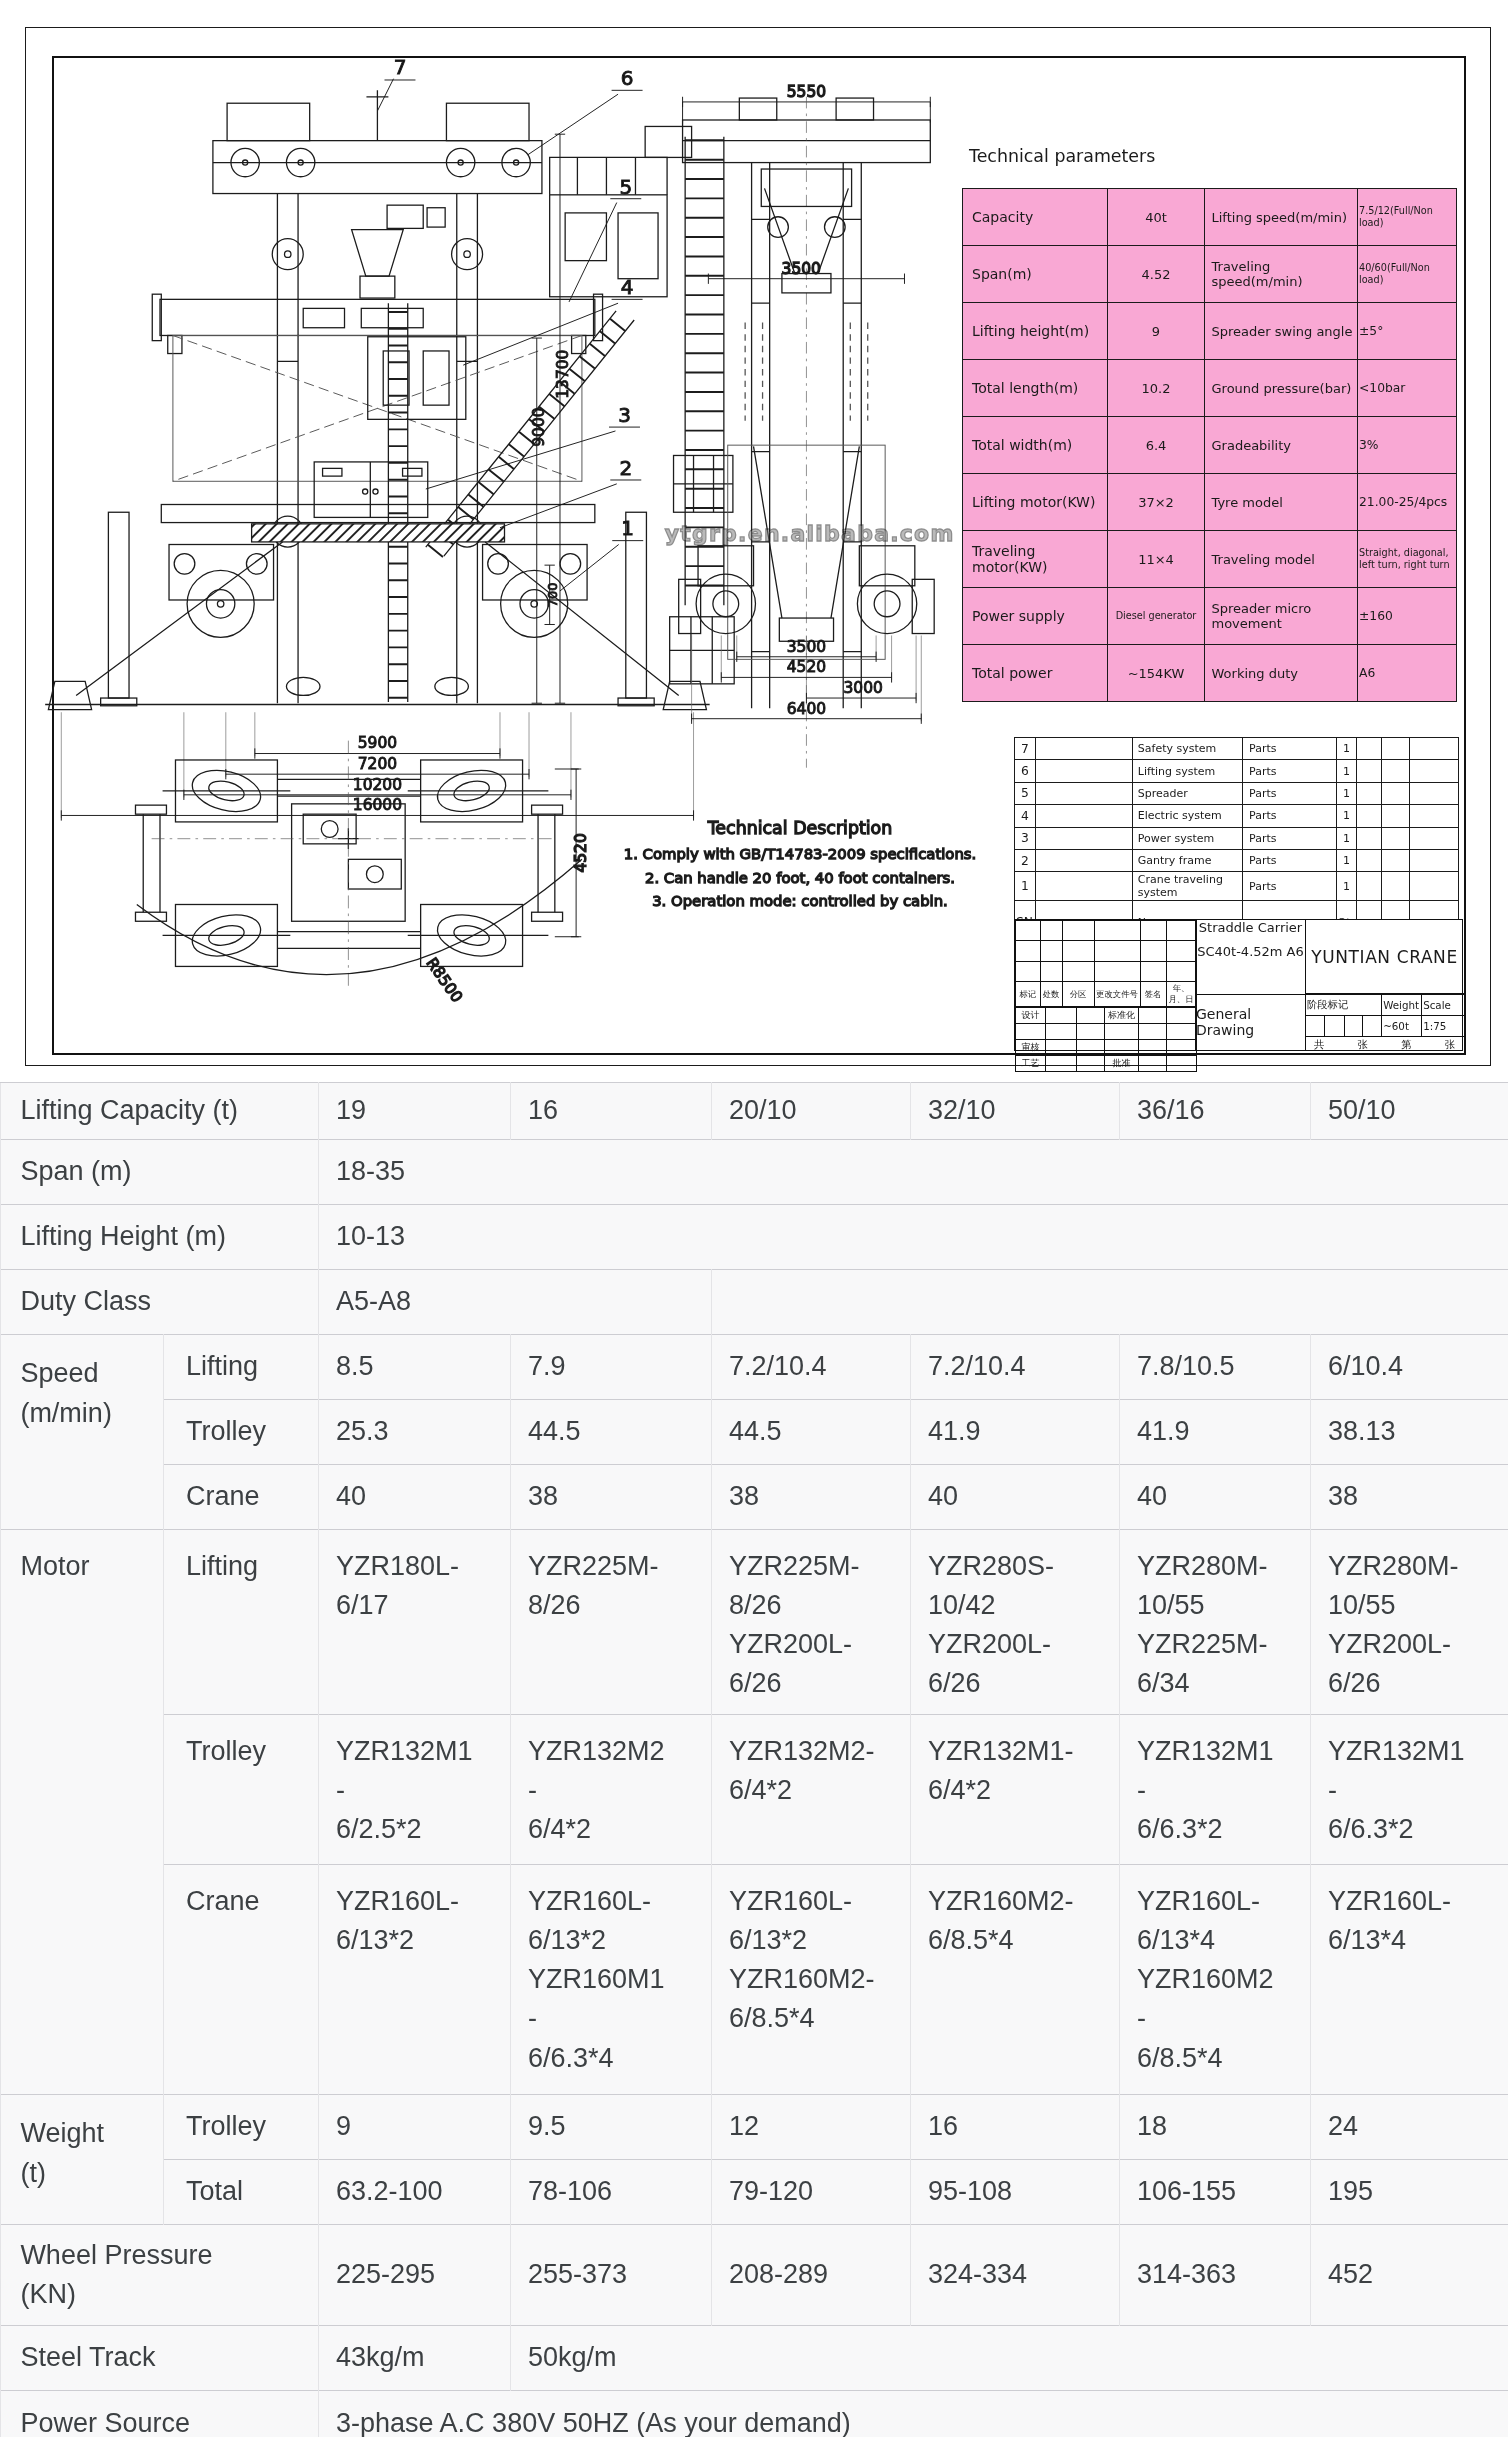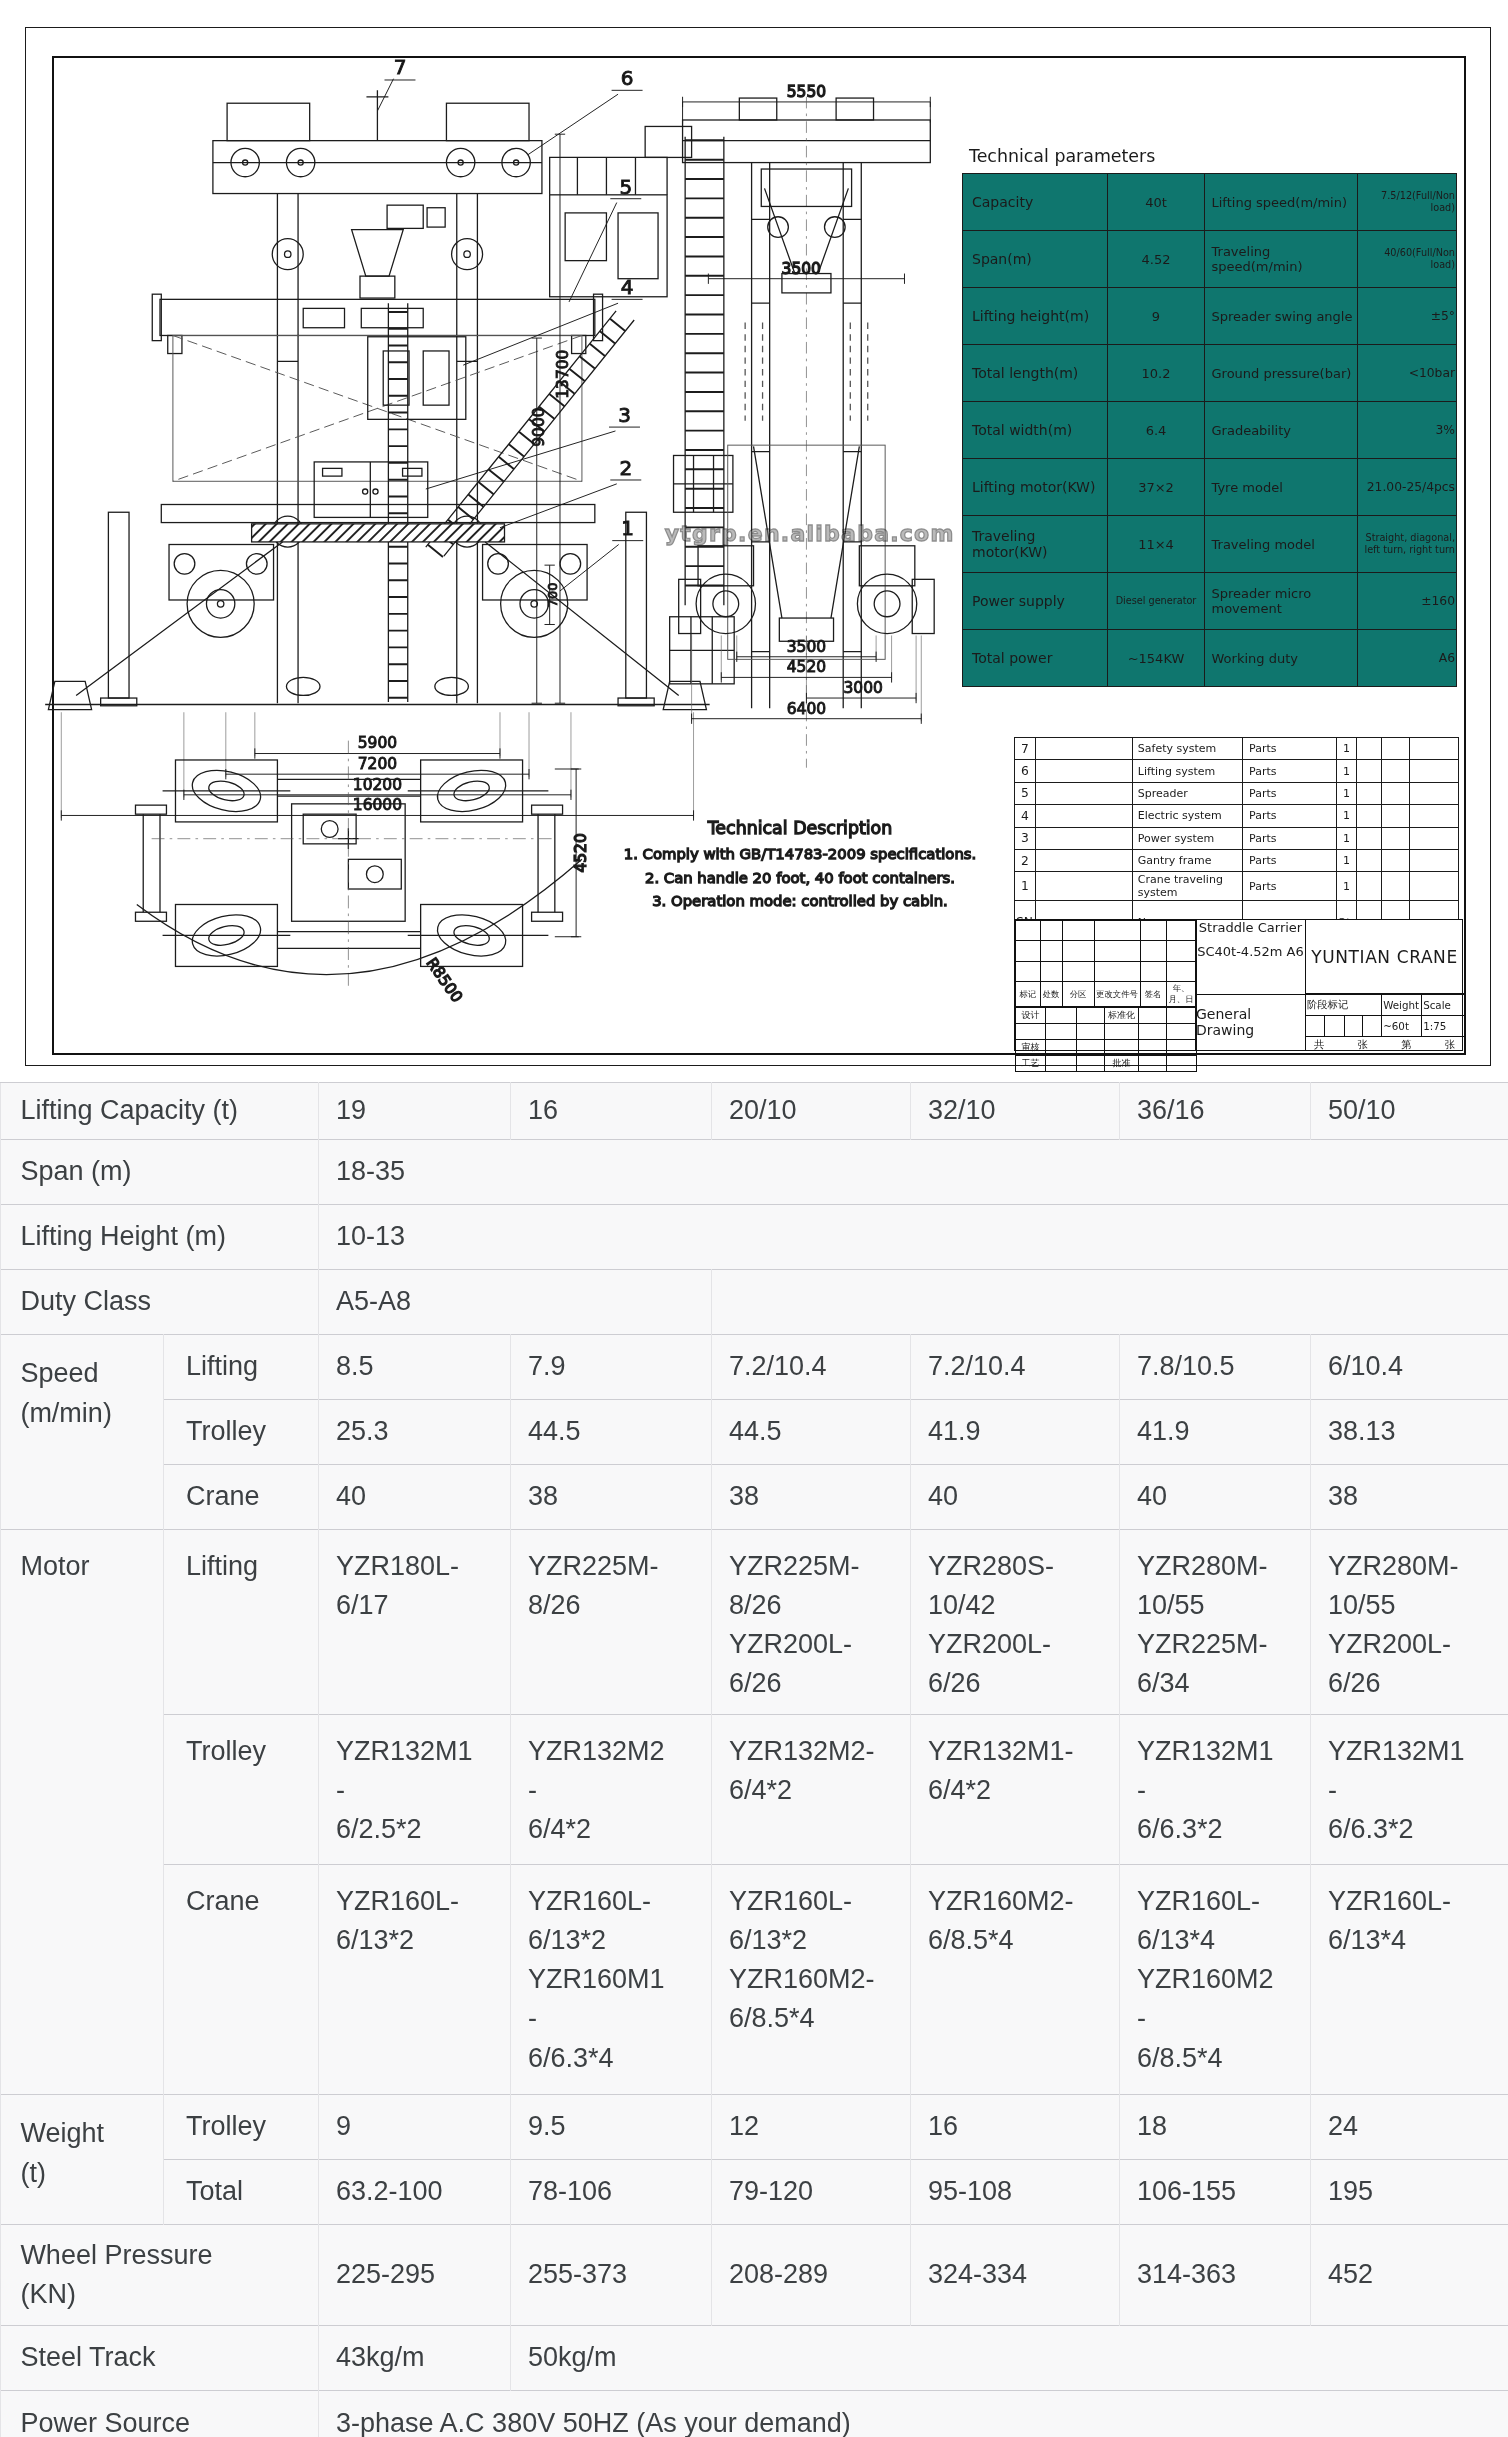--- a/index.html
+++ b/index.html
@@ -17,26 +17,26 @@
   text.dim-sm{font-size:20px;text-anchor:middle;}
   text.callout{font-size:31px;text-anchor:middle;}
   text.desc-t{font-size:27px;text-anchor:middle;}
   text.desc{font-size:23px;text-anchor:middle;}
   text.wm{font-size:34px;text-anchor:middle;fill:#777;opacity:.5;letter-spacing:2px;font-weight:bold;}
   text.rlab{font-size:24px;}
 
   
   .tp-title{position:absolute;left:969px;top:146px;font-family:"DejaVu Sans",sans-serif;font-size:17.4px;}
   table{border-collapse:collapse;table-layout:fixed;}
-  .tp-table{position:absolute;left:962px;top:173px;width:494px;background:#0f766e;}
+  .tp-table{position:absolute;left:962px;top:188px;width:494px;background:#f9a8d4;}
   .tp-table td{border:1.9px solid #1b1b1b;height:54px;white-space:pre-line;font-family:"DejaVu Sans",sans-serif;overflow:hidden;}
   .tp-table td.l1{font-size:14px;padding-left:9px;}
   .tp-table td.v1{font-size:13px;text-align:center;}
   .tp-table td.l2{font-size:13px;padding-left:6.5px;}
-  .tp-table td.v2{font-size:12.3px;text-align:right;}
+  .tp-table td.v2{font-size:12.3px;text-align:left;}
   .tp-table td.xs{font-size:9.7px;line-height:1.25;}
 
   
   .parts-table{position:absolute;left:1014px;top:737px;width:444px;background:#fff;}
   .parts-table td{border:1.9px solid #1b1b1b;height:19.4px;font-family:"DejaVu Sans",sans-serif;font-size:11px;overflow:hidden;}
   .parts-table td.sn{text-align:center;font-size:12.3px;}
   .parts-table td.nm{padding-left:5.2px;}
   .parts-table td.mt{padding-left:6.5px;}
   .parts-table td.qt{text-align:center;}
   .parts-table tr.ftr td{height:40px;}

